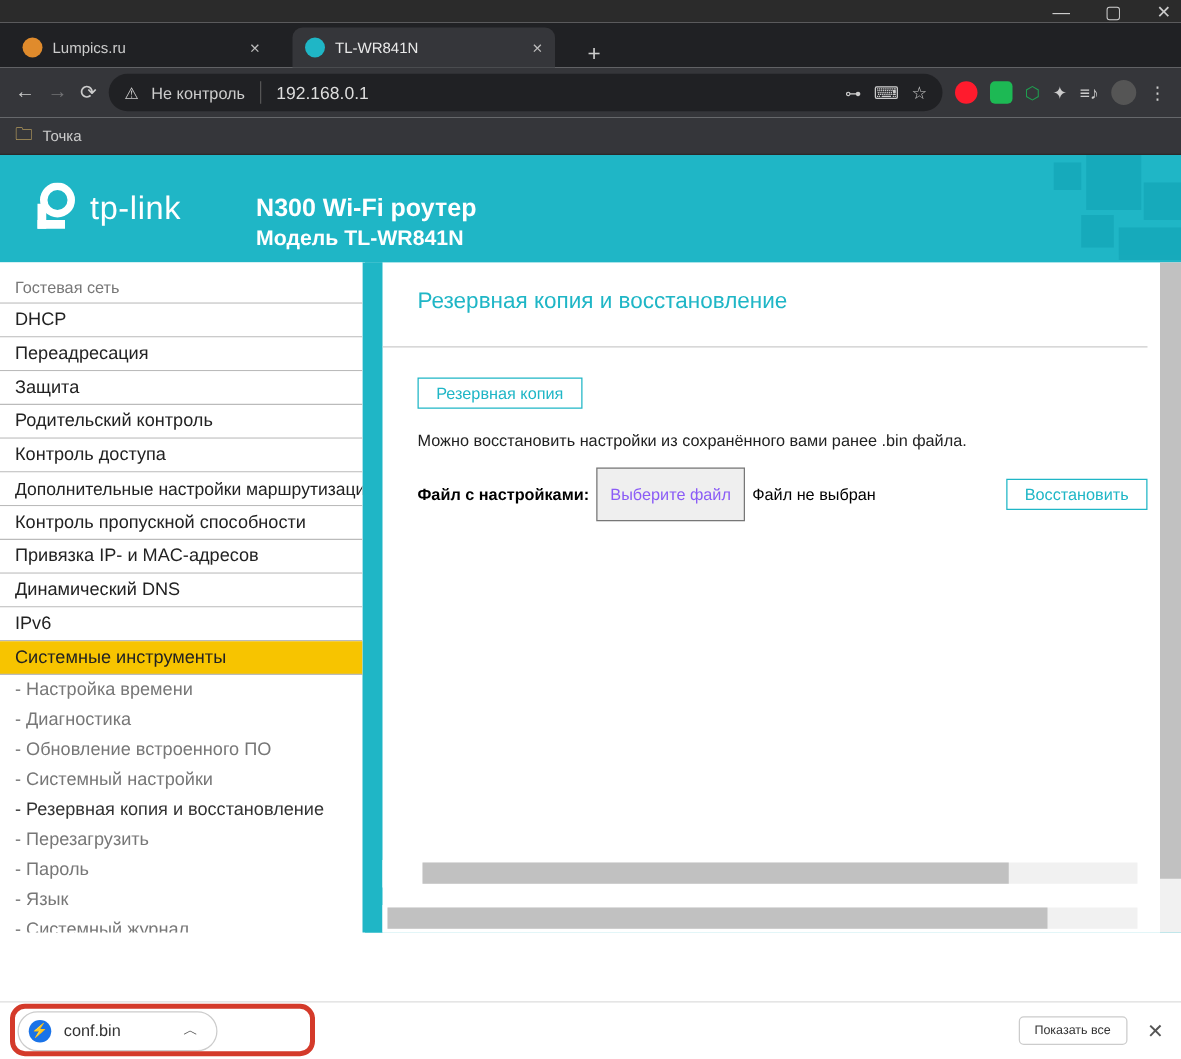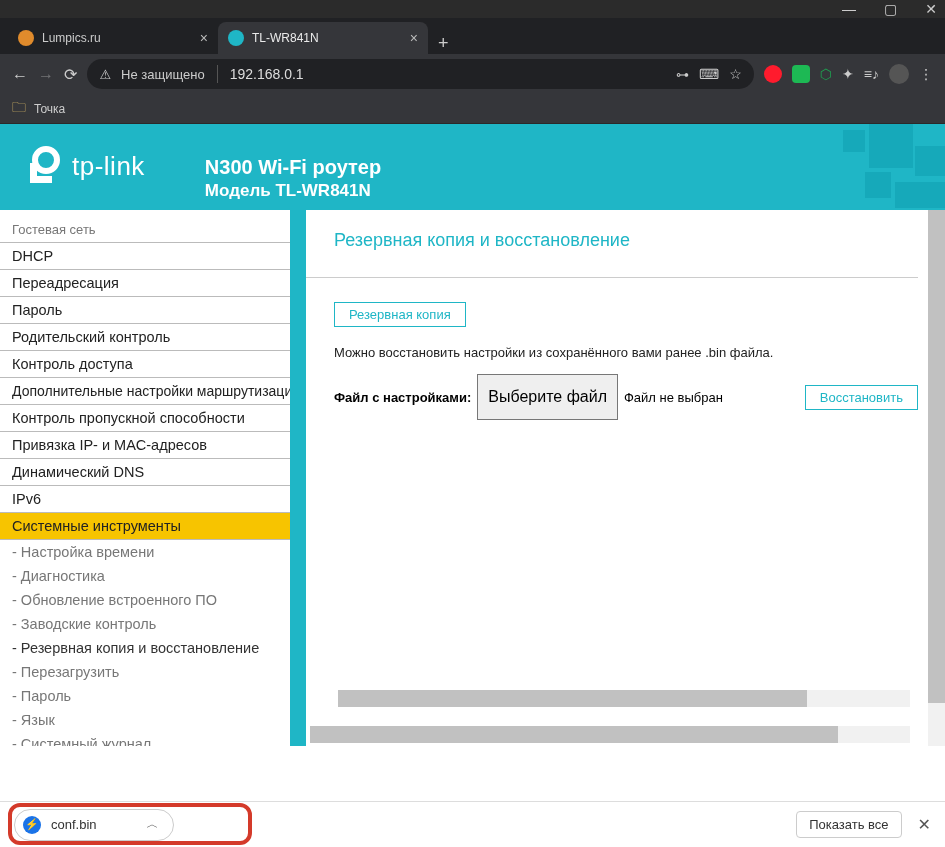--- a/index.html
+++ b/index.html
@@ -4,21 +4,21 @@
 <style>
   * { box-sizing: border-box; margin: 0; padding: 0; }
   body { font-family: "Segoe UI", Arial, sans-serif; font-size: 13px; background: #fff; width: 945px; height: 847px; overflow: hidden; }
 
   
   .titlebar { background: #2b2b2b; height: 18px; display: flex; justify-content: flex-end; align-items: center; padding-right: 8px; gap: 28px; }
   .win-btn { color: #ccc; font-size: 14px; cursor: pointer; }
 
   
   .tabstrip { background: #202124; height: 36px; display: flex; align-items: flex-end; padding-left: 8px; }
-  .tab { height: 32px; display: flex; align-items: center; padding: 0 10px; border-radius: 8px 8px 0 0; font-size: 12px; color: #ccc; margin-right: 0; min-width: 210px; gap: 8px; position: relative; }
+  .tab { height: 32px; display: flex; align-items: center; padding: 0 10px; border-radius: 8px 8px 0 0; font-size: 12px; color: #ccc; margin-right: 16px; min-width: 210px; gap: 8px; position: relative; }
   .tab.active { background: #35363a; color: #eaeaea; }
   .tab .favicon { width: 16px; height: 16px; border-radius: 50%; display: inline-block; }
   .tab .close { margin-left: auto; font-size: 14px; color: #bbb; cursor: pointer; }
   .newtab { color: #ccc; font-size: 18px; padding: 0 10px; cursor: pointer; }
 
   
   .toolbar { background: #35363a; height: 40px; display: flex; align-items: center; padding: 0 12px; gap: 10px; color: #ccc; }
   .nav-ico { font-size: 16px; cursor: pointer; }
   .nav-ico.disabled { opacity: .4; cursor: default; }
   .omnibox { flex: 1; background: #202124; border-radius: 16px; height: 30px; display: flex; align-items: center; padding: 0 12px; gap: 10px; color: #ccc; overflow: hidden; }
@@ -55,41 +55,41 @@
   .menu-item.truncated { padding-top:12px; padding-bottom:5px; color:#777; font-size:13px; }
 
   
   .content-wrap { flex: 1; display: flex; background: #1fb6c6; justify-content: center; }
   .content-gap { width: 14px; background: #1fb6c6; }
   .content { flex: 1; background: #fff; padding: 20px 0 0 0; position: relative; display:flex; flex-direction:column; }
   .content-inner { flex:1; padding-left: 28px; padding-right: 10px; overflow:hidden; }
   .content h2 { color: #1fb6c6; font-size: 18px; font-weight: normal; margin-bottom: 26px; }
   .content hr { border: none; border-top: 1px solid #ccc; margin: 0 0 24px -28px; }
   .btn { background: #fff; border: 1px solid #1fb6c6; color: #1fb6c6; padding: 4px 14px; font-size: 13px; cursor: pointer; }
-  .btn-grey { background: #efefef; border: 1px solid #777; color: #000000; padding: 13px 10px; font-size: 16px; cursor: pointer; }
+  .btn-grey { background: #efefef; border: 1px solid #777; color: #8b5cf6; padding: 13px 10px; font-size: 13px; cursor: pointer; }
   .content p { font-size: 13px; color: #222; margin: 18px 0 14px; }
   .row { display: flex; align-items: center; gap: 6px; font-size: 13px; }
   .row b { font-weight: bold; }
   .row .spacer { flex: 1; }
 
   .hscroll-wrap { height: 22px; background:#fff; padding: 2px 18px 2px 32px; }
   .hscroll { height: 17px; background: #f1f1f1; position: relative; }
   .hscroll .thumb { position: absolute; top: 0; height: 17px; background: #c1c1c1; }
 
   .content-scroll { width: 17px; background: #f1f1f1; position: relative; }
   .content-scroll .thumb { position: absolute; left: 0; width: 17px; background: #c1c1c1; }
 
   
   .download-bar { position: absolute; bottom: 0; left: 0; right: 0; height: 46px; background: #fff; border-top: 1px solid #ddd; display: flex; align-items: center; padding: 0 14px; }
   .download-item { display: flex; align-items: center; gap: 10px; border: 1px solid #ccc; border-radius: 16px; padding: 6px 14px 6px 8px; font-size: 13px; color: #333; }
   .download-item .dicon { width: 18px; height: 18px; border-radius: 50%; background: #1a73e8; display:flex; align-items:center; justify-content:center; color:#fff; font-size:11px; }
   .download-item .chev { font-size: 12px; color: #555; margin-left: 40px; }
   .highlight-box { position: absolute; border: 4px solid #d43a2a; border-radius: 12px; pointer-events: none; }
   .download-bar .right { margin-left: auto; display: flex; align-items: center; gap: 16px; }
-  .showall { border: 1px solid #ccc; background: #fff; padding: 5px 12px; border-radius: 4px; font-size: 13px; color:#333; cursor:pointer; }
+  .showall { border: 1px solid #ccc; background: #fff; padding: 5px 12px; border-radius: 4px; font-size: 10px; color:#333; cursor:pointer; }
   .dl-close { font-size: 16px; color: #555; cursor: pointer; }
 
   .sep { width:1px; height:18px; background:#555; margin:0 2px; }
 </style>
 </head>
 <body>
 
 <div class="titlebar">
   <span class="win-btn">—</span>
   <span class="win-btn">▢</span>
@@ -109,21 +109,21 @@
   </div>
   <span class="newtab">+</span>
 </div>
 
 <div class="toolbar">
   <span class="nav-ico">←</span>
   <span class="nav-ico disabled">→</span>
   <span class="nav-ico">⟳</span>
   <div class="omnibox">
     <span class="warn">⚠</span>
-    <span>Не защищено</span>
+    <span>Не контроль</span>
     <span class="sep"></span>
     <input value="192.168.0.1" style="">
     <span class="ext-ico" style="font-size:13px">⊶</span>
     <span class="ext-ico">⌨</span>
     <span class="ext-ico">☆</span>
   </div>
   <span class="ext-badge" style="background:#ff1b2d"></span>
   <span class="ext-badge" style="background:#1db954;border-radius:4px"></span>
   <span class="ext-ico" style="color:#1fa050">⬡</span>
   <span class="ext-ico">✦</span>
@@ -157,33 +157,33 @@
     <div style="right:54px;top:48px;width:26px;height:26px"></div>
     <div style="right:0;top:58px;width:50px;height:26px"></div>
   </div>
 </div>
 
 <div class="router-body">
   <div class="sidebar">
     <div class="menu-item truncated">Гостевая сеть</div>
     <div class="menu-item">DHCP</div>
     <div class="menu-item">Переадресация</div>
-    <div class="menu-item">Пароль</div>
+    <div class="menu-item">Защита</div>
     <div class="menu-item">Родительский контроль</div>
     <div class="menu-item">Контроль доступа</div>
     <div class="menu-item" style="font-size:14px">Дополнительные настройки маршрутизации</div>
     <div class="menu-item">Контроль пропускной способности</div>
     <div class="menu-item">Привязка IP- и MAC-адресов</div>
     <div class="menu-item">Динамический DNS</div>
     <div class="menu-item">IPv6</div>
     <div class="menu-item active">Системные инструменты</div>
     <div class="sub-item">- Настройка времени</div>
     <div class="sub-item">- Диагностика</div>
     <div class="sub-item">- Обновление встроенного ПО</div>
-    <div class="sub-item">- Заводские контроль</div>
+    <div class="sub-item">- Системный настройки</div>
     <div class="sub-item current">- Резервная копия и восстановление</div>
     <div class="sub-item">- Перезагрузить</div>
     <div class="sub-item">- Пароль</div>
     <div class="sub-item">- Язык</div>
     <div class="sub-item">- Системный журнал</div>
     <div class="sub-item">- Статистика</div>
   </div>
 
   <div class="content-wrap">
     <div class="content-gap"></div>

